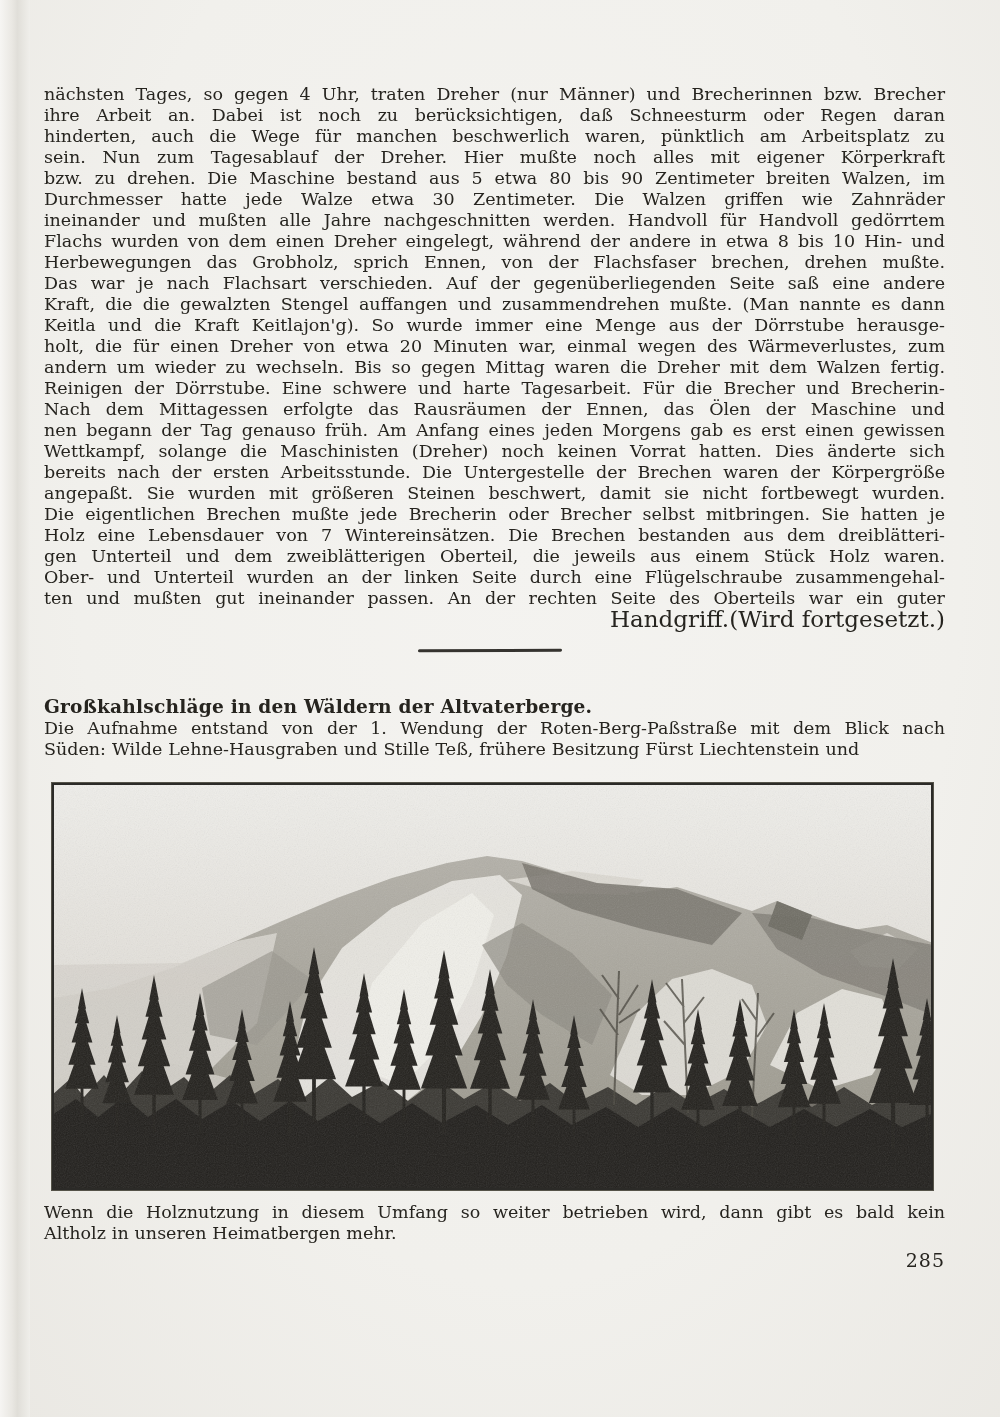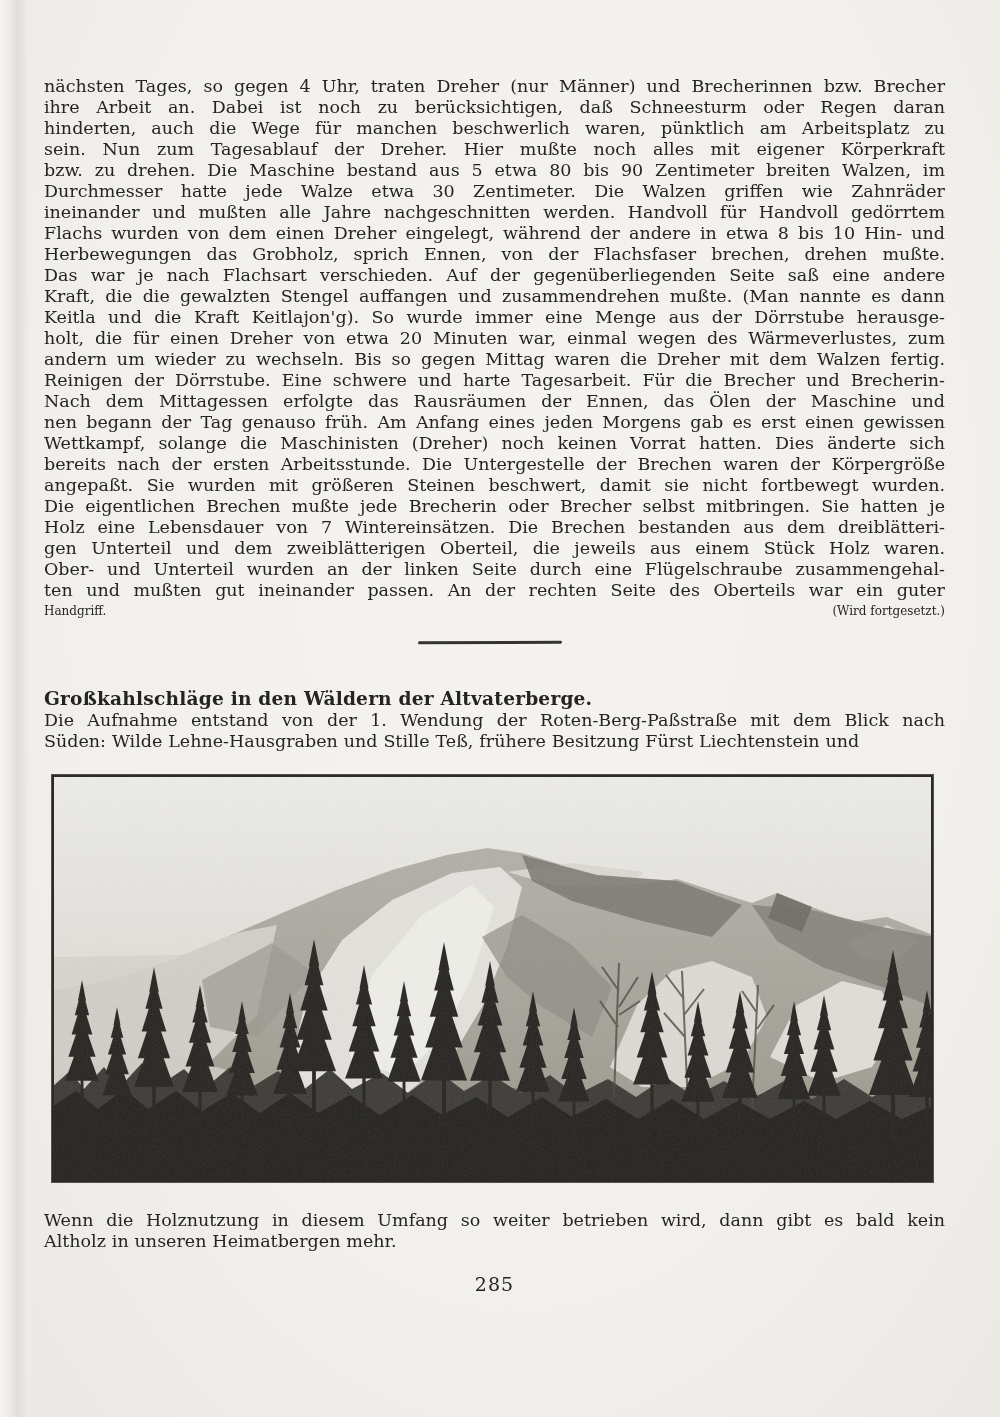--- a/index.html
+++ b/index.html
@@ -7,47 +7,47 @@
     width:1000px;height:1417px;position:relative;overflow:hidden;
     background:radial-gradient(ellipse at 52% 38%, #f4f3f0 0%, #f1f0ec 60%, #eae8e3 100%);
     font-family:"DejaVu Serif","Liberation Serif",serif;
     color:#26241f;
   }
   .page-edge{
     position:absolute;left:0;top:0;bottom:0;width:30px;
     background:linear-gradient(90deg,#f8f7f5 0%,#e9e7e2 40%,#dedcd6 58%,#f0efeb 100%);
     opacity:.85;pointer-events:none;
   }
-  .content{position:absolute;left:44px;top:76px;width:901px;}
+  .content{position:absolute;left:44px;top:84px;width:901px;}
   .jlines > div{
     font-size:17.5px;line-height:21px;
     text-align:justify;text-align-last:justify;
     word-spacing:.02em;
   }
   .cap > div:last-child{text-align-last:left;}
   .lastline{
-    display:flex;justify-content:space-between;align-items:baseline;
-    font-size:12px;line-height:21px;
+    display:flex;justify-content:flex-end;align-items:baseline;
+    font-size:23px;line-height:21px;
   }
   .divider{
     width:144px;height:3px;background:#35332f;border-radius:2px;
     margin:19px auto 0;transform:translateX(-5px) rotate(-.3deg);
   }
   .heading{
     margin:44px 0 0;font-size:18.6px;font-weight:bold;line-height:22px;
     letter-spacing:.2px;
   }
   .photo{
     margin:23px 0 0 8px;width:881px;height:407px;
     box-shadow:0 0 0 1px #555349;
   }
   .photo svg{display:block;width:881px;height:407px;}
-  .bottom-cap{margin-top:28px;}
+  .bottom-cap{margin-top:12px;}
   .pageno{
-    text-align:center;font-size:19px;line-height:22px;margin-top:21px;
+    text-align:right;font-size:19px;line-height:22px;margin-top:5px;
     letter-spacing:1px;
   }
 </style>
 </head>
 <body>
 
 <div class="page-edge"></div>
 
 <main class="content">
 

